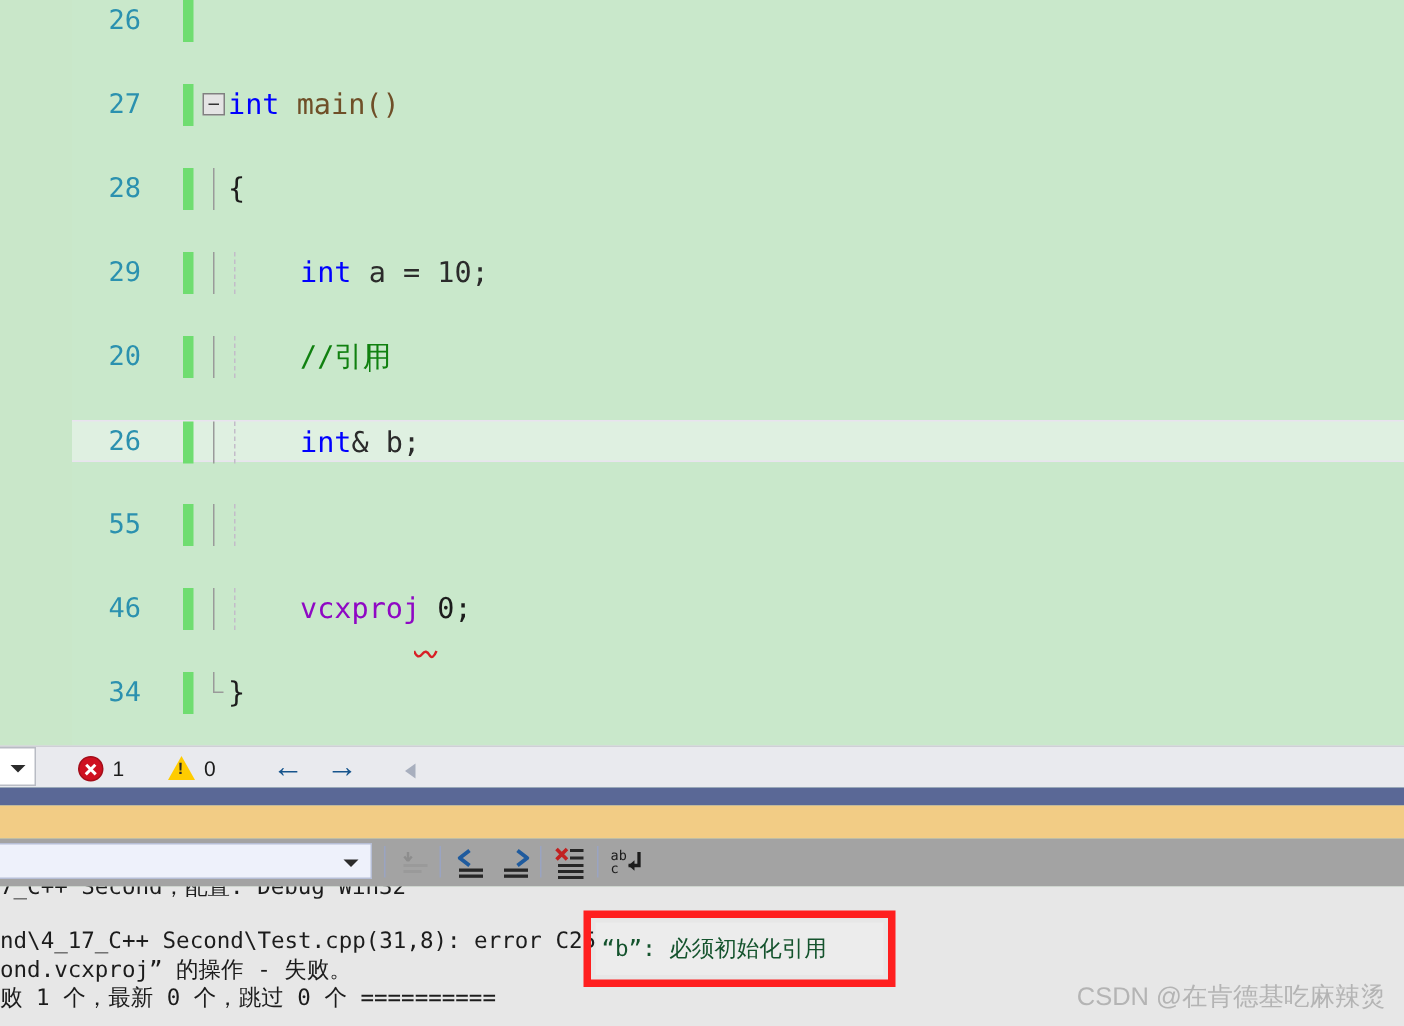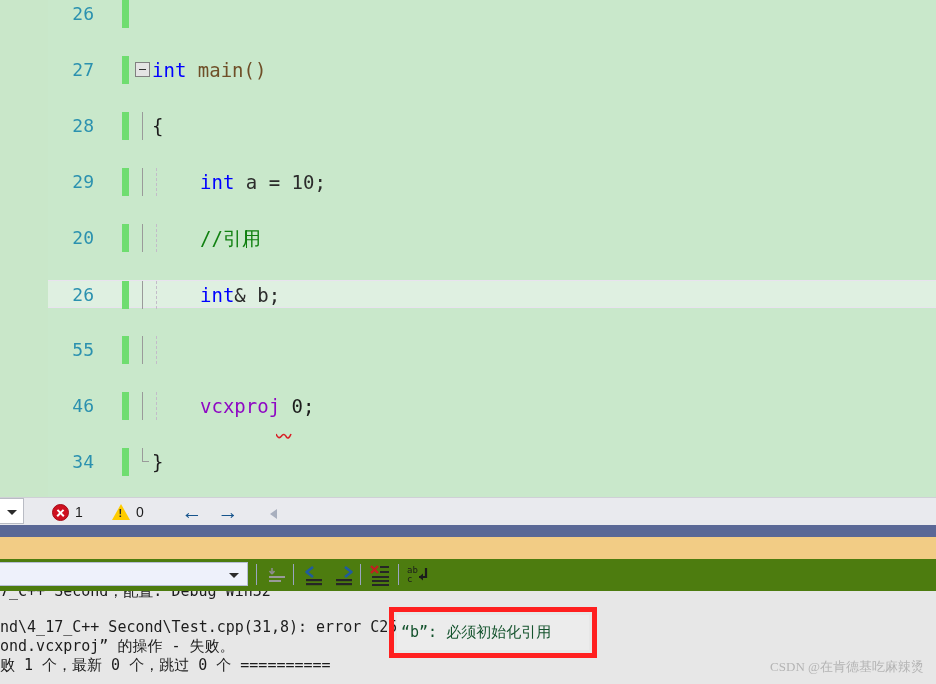--- a/index.html
+++ b/index.html
@@ -247,21 +247,21 @@
     left: 0; top: 537px;
     width: 936px; height: 22px;
     background: #f2cc85;
   }
 
   
   .output-toolbar {
     position: absolute;
     left: 0; top: 559px;
     width: 936px; height: 32px;
-    background: #4d7c0f;
+    background: #a3a3a3;
   }
   .combo {
     position: absolute;
     left: -8px; top: 3px;
     width: 256px; height: 24px;
     background: #eef1fb;
     border: 1px solid #b6bed6;
   }
   .combo .chev {
     position: absolute;
@@ -326,22 +326,22 @@
     font-family: "DejaVu Sans Mono", monospace;
     font-size: 15px;
     color: #14532d;
     line-height: 24px;
   }
 
   
   .watermark {
     position: absolute;
     right: 12px; bottom: 8px;
-    font-family: Liberation Serif, serif;
-    font-size: 13px;
+    font-family: Liberation Sans, sans-serif;
+    font-size: 17px;
     color: #b4b4b4;
     white-space: pre;
   }
 </style>
 </head>
 <body>
 
 <div id="app">
 
   <div class="editor">

